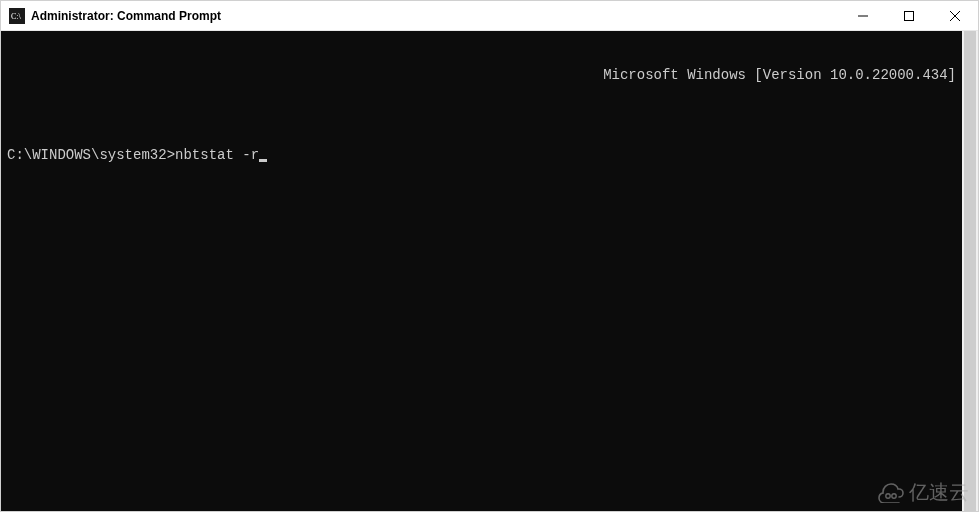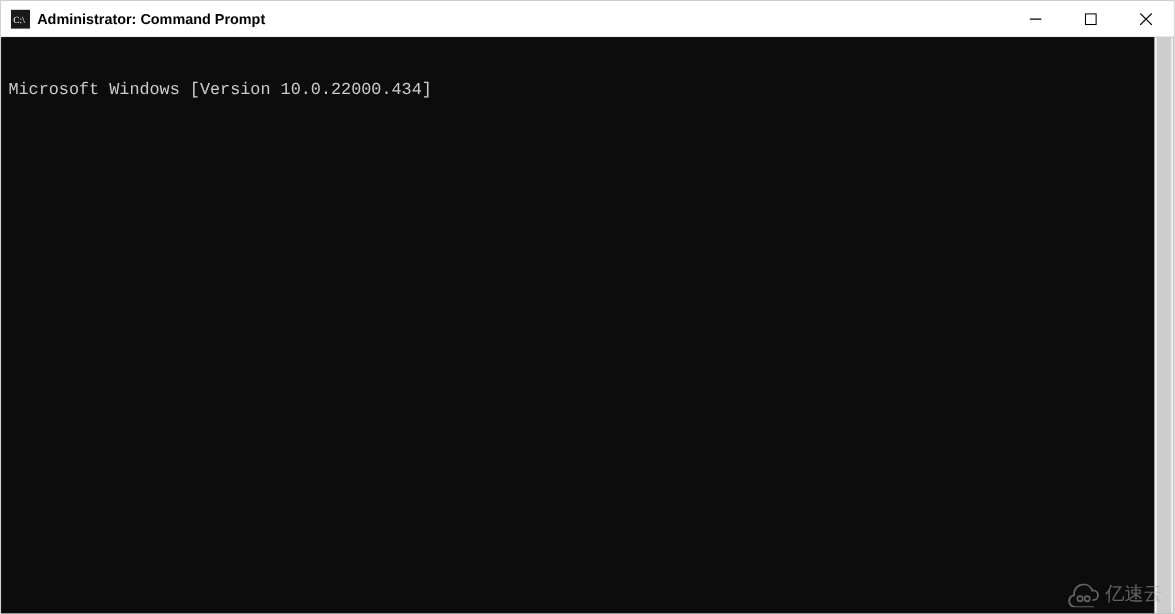--- a/index.html
+++ b/index.html
@@ -63,22 +63,23 @@
       justify-content: center;
       cursor: pointer;
     }
     .window-btn svg {
       width: 10px;
       height: 10px;
     }
     .terminal-wrap {
       flex: 1;
       display: flex;
-      background: #14532d;
+      background: #14b8a6;
       position: relative;
+      text-align: right;
     }
     .terminal {
       flex: 1;
       background: #0c0c0c;
       color: #cccccc;
       font-family: Consolas, "Courier New", monospace;
       font-size: 14px;
       line-height: 16px;
       padding: 4px 6px;
       white-space: pre;
@@ -119,21 +120,21 @@
       align-items: center;
       gap: 4px;
       opacity: 0.55;
       pointer-events: none;
     }
     .watermark-icon {
       width: 28px;
       height: 20px;
     }
     .watermark-text {
-      font-size: 16px;
+      font-size: 20px;
       color: #a9a9a9;
       font-family: "Microsoft YaHei", sans-serif;
     }
   </style>
 </head>
 <body>
 
 <div class="window">
   <div class="titlebar">
     <div class="titlebar-icon">
@@ -159,20 +160,21 @@
           <line x1="0" y1="0" x2="10" y2="10" stroke="#000" stroke-width="1"></line>
           <line x1="10" y1="0" x2="0" y2="10" stroke="#000" stroke-width="1"></line>
         </svg>
       </div>
     </div>
   </div>
   <div class="terminal-wrap">
     <div class="terminal">
       <span class="terminal-line">Microsoft Windows [Version 10.0.22000.434]</span>
       <span class="terminal-line"></span>
+      <div class="prompt-line"><span>C:\WINDOWS\system32&gt;</span><span>nbtstat -r</span><span class="cursor"></span></div>
     </div>
     <div class="scrollbar">
       <div class="scrollbar-thumb"></div>
     </div>
   </div>
 </div>
 
 <div class="watermark">
   <svg class="watermark-icon" viewBox="0 0 28 20">
     <path d="M22 14c2.2 0 4-1.8 4-4s-1.8-4-4-4c-.3 0-.6 0-.9.1C20.3 3.2 17.4 1 14 1 9.6 1 6 4.6 6 9c0 .3 0 .6.1.9C3.7 10.4 2 12.5 2 15c0 3 2.5 5 5.5 5H22" fill="none" stroke="#a9a9a9" stroke-width="1.6" stroke-linecap="round"></path>

